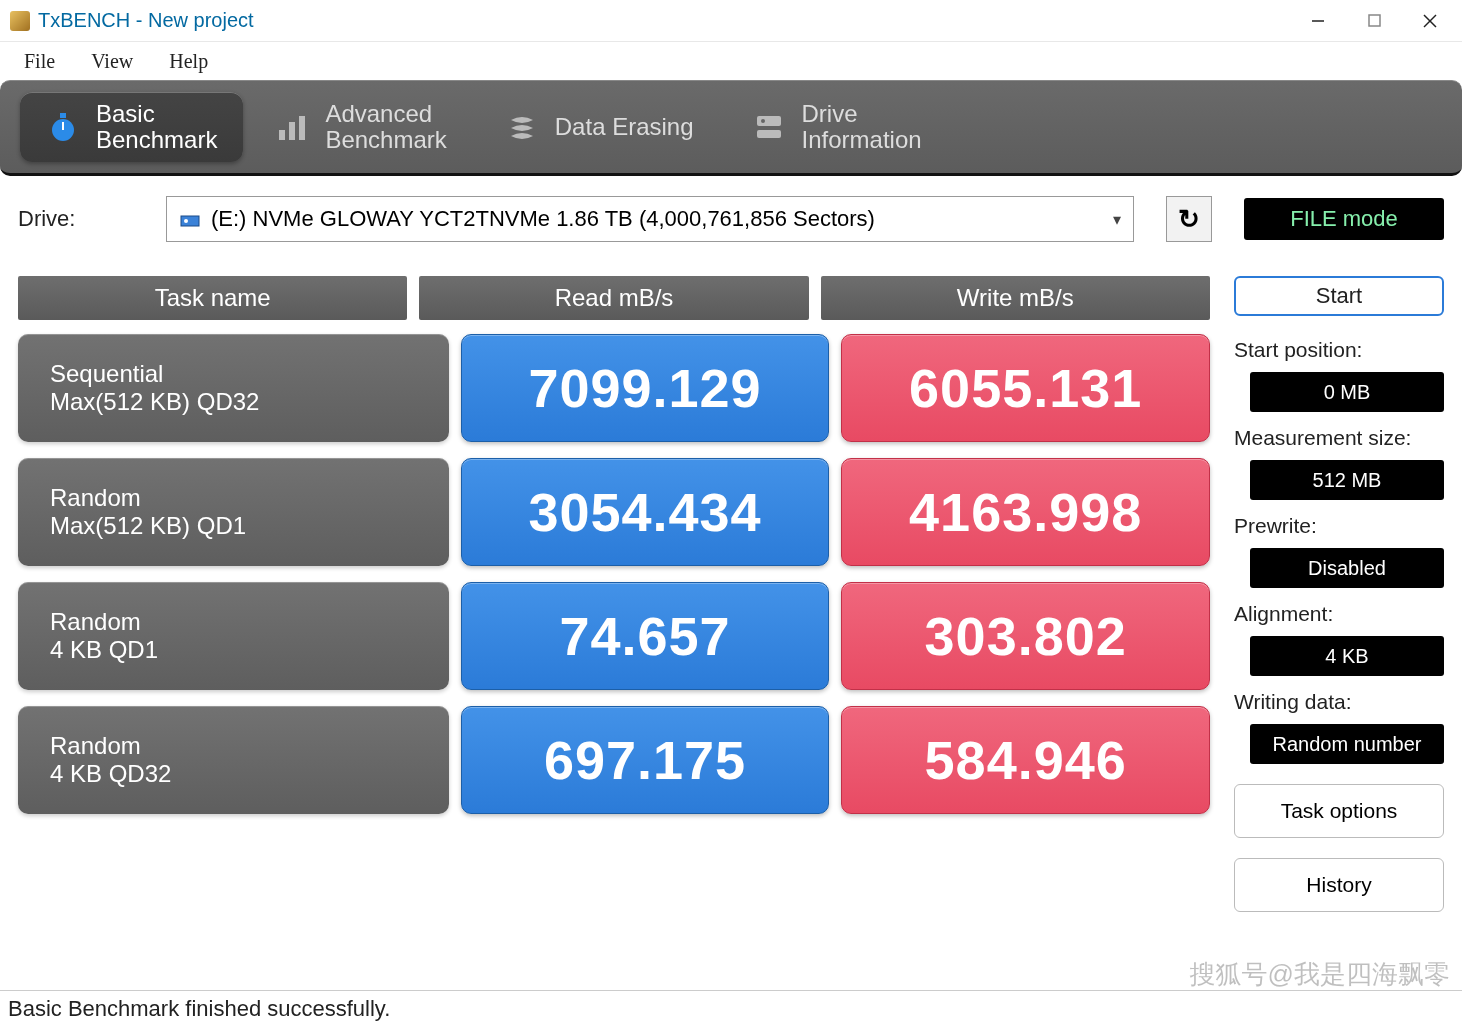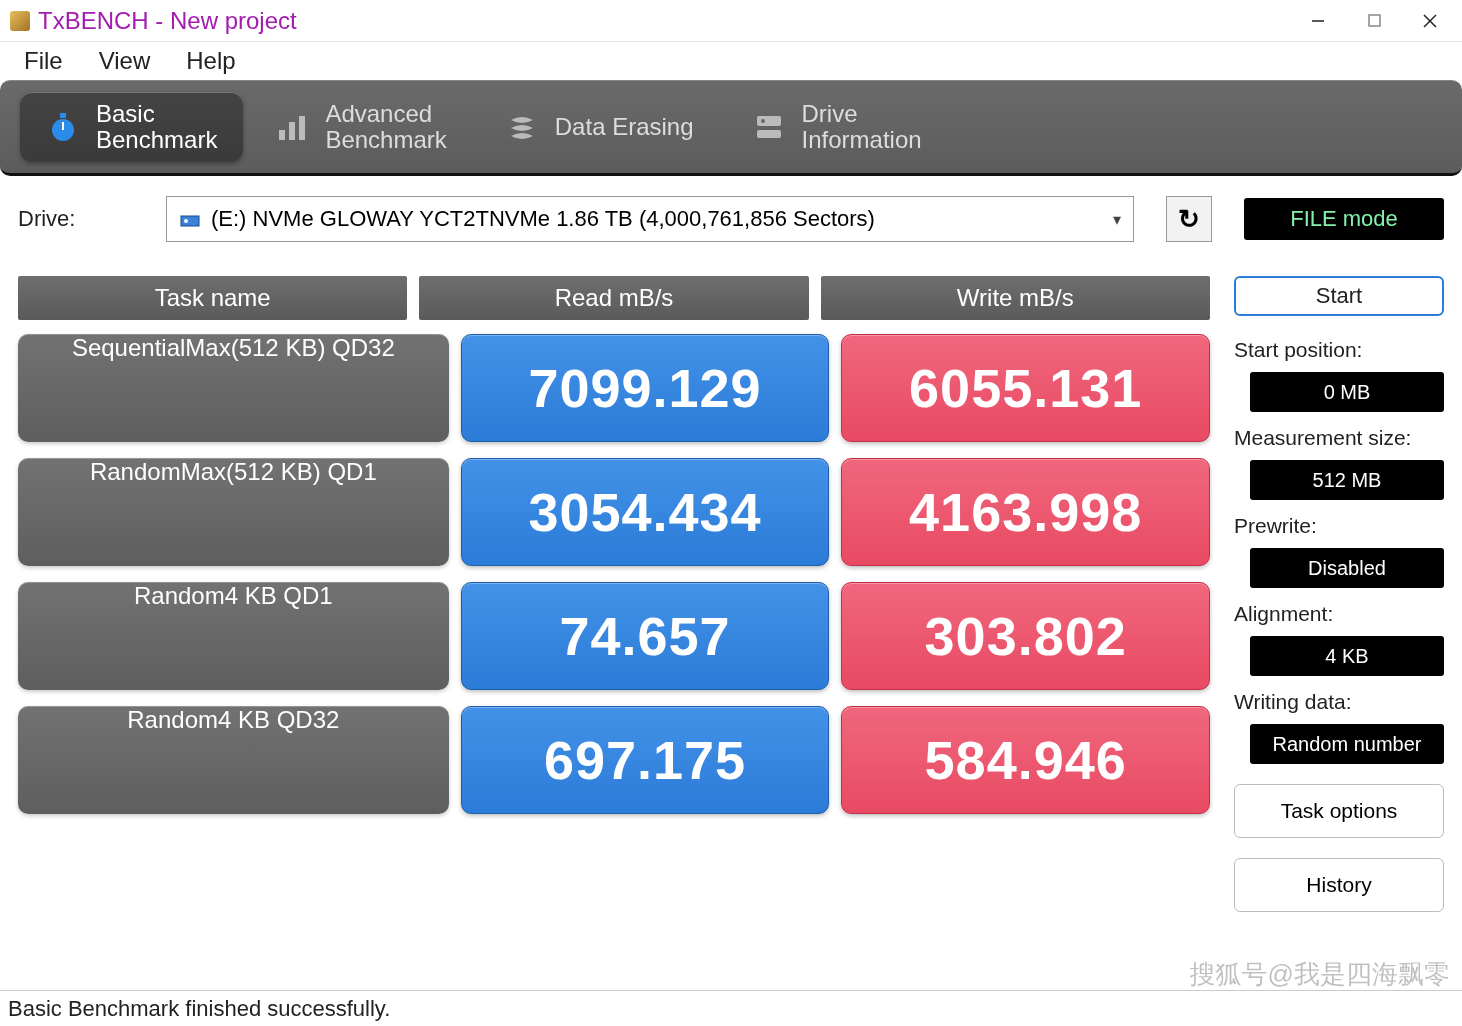--- a/index.html
+++ b/index.html
@@ -1,27 +1,27 @@
 <!DOCTYPE html>
 <html><head>
 <meta charset="utf-8">
 <style>
 * { margin: 0; padding: 0; box-sizing: border-box; font-family: "Segoe UI", Tahoma, sans-serif; }
 body { width: 1462px; height: 1026px; background: #fff; overflow: hidden; position: relative; }
 
 
 .titlebar { height: 42px; background: #fff; display: flex; align-items: center; padding: 0 4px; border-bottom: 1px solid #e8e8e8; }
 .titlebar .app-icon { width: 20px; height: 20px; background: linear-gradient(135deg,#e8c060,#a07020); border-radius: 3px; margin: 0 8px 0 6px; }
-.titlebar .title-text { font-size: 24px; color: #a21caf; flex: 1; }
+.titlebar .title-text { font-size: 20px; color: #0369a1; flex: 1; }
 .titlebar .win-controls { display: flex; }
 .titlebar .win-btn { width: 56px; height: 42px; display: flex; align-items: center; justify-content: center; font-size: 16px; color: #222; cursor: pointer; }
 
 
 .menubar { height: 38px; display: flex; align-items: center; padding: 0 8px; gap: 4px; }
-.menubar .menu-item { padding: 6px 16px; font-size: 24px; color: #222; cursor: pointer; }
+.menubar .menu-item { padding: 6px 16px; font-size: 20px; color: #222; cursor: pointer; font-family: Liberation Serif, serif; }
 
 
 .tabstrip { height: 96px; background: linear-gradient(#6a6a6a,#5c5c5c); display: flex; align-items: center; padding: 0 20px; gap: 6px; border-top: 1px solid #888; border-bottom: 3px solid #111; border-radius: 10px; }
 .tab { display: flex; align-items: center; gap: 16px; padding: 10px 26px; height: 70px; border-radius: 12px; color: #ddd; font-size: 24px; line-height: 1.1; cursor: pointer; }
 .tab.active { background: linear-gradient(#444,#3a3a3a); color: #fff; box-shadow: inset 0 1px 0 #777, 0 2px 4px rgba(0,0,0,.3); }
 .tab .tab-icon { width: 34px; height: 34px; display: flex; align-items: center; justify-content: center; }
 .tab .tab-label { white-space: pre-line; }
 
 
 .main { padding: 20px 18px 0 18px; display: flex; flex-direction: column; height: calc(1026px - 42px - 38px - 96px - 36px); }
@@ -34,21 +34,21 @@
 .mode-btn { width: 200px; height: 42px; background: #000; color: #86efac; font-size: 22px; border-radius: 3px; display: flex; align-items: center; justify-content: center; cursor: pointer; }
 
 .body-row { display: flex; gap: 24px; flex: 1; min-height: 0; }
 .results { flex: 1; }
 .side { width: 210px; display: flex; flex-direction: column; gap: 6px; }
 
 
 .hdr-row { display: flex; gap: 12px; margin-bottom: 14px; }
 .hdr-cell { flex: 1; height: 44px; background: linear-gradient(#6e6e6e,#5a5a5a); color: #fff; font-size: 24px; display: flex; align-items: center; justify-content: center; border-radius: 2px; }
 .result-row { display: flex; gap: 12px; margin-bottom: 16px; }
-.task-cell { flex: 1; height: 108px; background: linear-gradient(#727272,#5e5e5e); border-radius: 10px; color: #fff; display: flex; flex-direction: row; justify-content: center; padding: 0 32px; box-shadow: inset 0 1px 0 rgba(255,255,255,.25), 0 2px 4px rgba(0,0,0,.2); }
+.task-cell { flex: 1; height: 108px; background: linear-gradient(#727272,#5e5e5e); border-radius: 10px; color: #fff; display: flex; flex-direction: column; justify-content: center; padding: 0 32px; box-shadow: inset 0 1px 0 rgba(255,255,255,.25), 0 2px 4px rgba(0,0,0,.2); }
 .task-cell .t1 { font-size: 24px; }
 .task-cell .t2 { font-size: 24px; }
 .val-cell { flex: 1; height: 108px; border-radius: 10px; color: #fff; display: flex; align-items: center; justify-content: center; font-size: 54px; font-weight: 700; letter-spacing: 1px; box-shadow: inset 0 1px 0 rgba(255,255,255,.3), 0 2px 4px rgba(0,0,0,.25); font-family: Arial, sans-serif; }
 .val-read { background: linear-gradient(#4392e8,#2b7bd8); border: 1px solid #1c5fa8; }
 .val-write { background: linear-gradient(#f0677d,#e84a63); border: 1px solid #c23048; }
 
 
 .side .start-btn { height: 40px; border: 2px solid #2b7bd8; background: #fff; color: #222; font-size: 22px; border-radius: 6px; display: flex; align-items: center; justify-content: center; cursor: pointer; margin-bottom: 8px; }
 .side .lbl { font-size: 21px; color: #222; margin-top: 8px; }
 .side .val-btn { height: 40px; background: #000; color: #fff; font-size: 20px; border-radius: 3px; display: flex; align-items: center; justify-content: center; cursor: pointer; margin-top: 4px; margin-left: 16px; }

